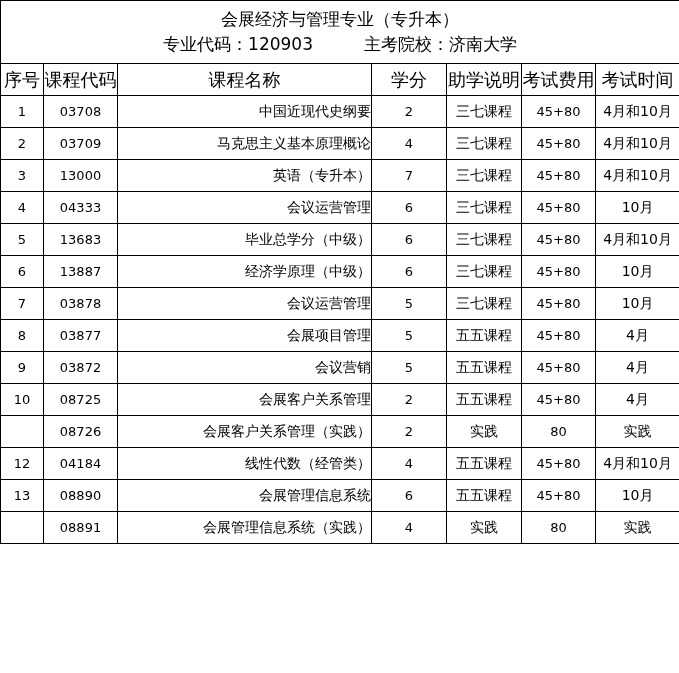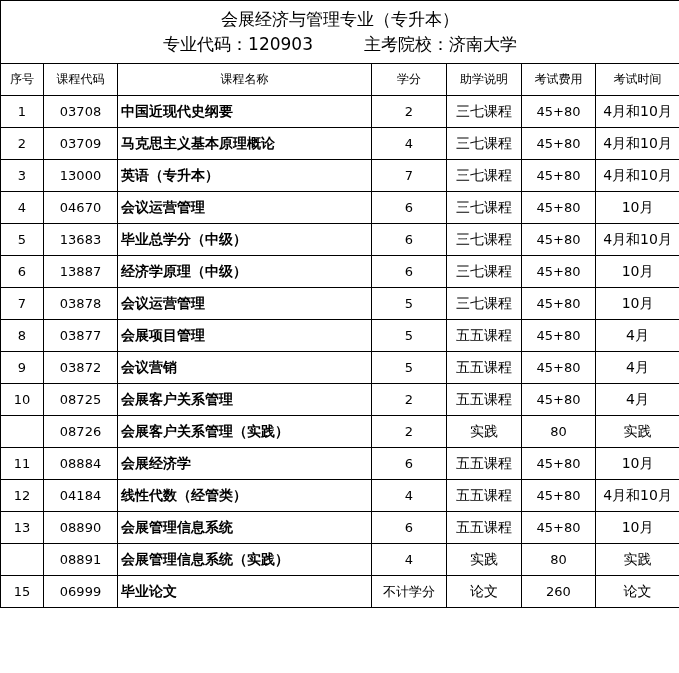--- a/index.html
+++ b/index.html
@@ -1,24 +1,24 @@
 <!DOCTYPE html>
 <html><head>
 <meta charset="utf-8">
 <style>
   html, body { margin:0; padding:0; background:#ffffff; }
   body { width:679px; height:673px; overflow:hidden; font-family:"DejaVu Sans", "Liberation Sans", sans-serif; color:#000; }
   .wrap { position:relative; width:679px; height:633px; }
   table { border-collapse:collapse; table-layout:fixed; width:679px; position:absolute; left:0; top:0; }
   td { border:1px solid #000; padding:0; font-size:14px; text-align:center; vertical-align:middle; height:31px; white-space:nowrap; overflow:hidden; }
-  td.name { text-align:left; padding-left:3px;font-weight:bold; }
+  td.name { text-align:right; padding-left:3px; }
   td.num { font-family:"DejaVu Sans", sans-serif; font-size:13px; }
   tr.title td { height:62px; font-size:17px; line-height:25px; }
   .t1, .t2 { display:block; }
-  tr.head td { font-size:12px; }
+  tr.head td { font-size:18px; }
 </style>
 </head>
 <body>
 
 <div class="wrap">
 <table>
   <colgroup>
     <col style="width:43px">
     <col style="width:74px">
     <col style="width:254px">
@@ -65,21 +65,21 @@
           <td class="num">3</td>
           <td class="num">13000</td>
           <td class="name">英语（专升本）</td>
           <td class="num">7</td>
           <td>三七课程</td>
           <td class="num">45+80</td>
           <td>4月和10月</td>
         </tr>
         <tr>
           <td class="num">4</td>
-          <td class="num">04670</td>
+          <td class="num">04333</td>
           <td class="name">会议运营管理</td>
           <td class="num">6</td>
           <td>三七课程</td>
           <td class="num">45+80</td>
           <td>10月</td>
         </tr>
         <tr>
           <td class="num">5</td>
           <td class="num">13683</td>
           <td class="name">毕业总学分（中级）</td>
@@ -136,29 +136,20 @@
         <tr>
           <td class="num"></td>
           <td class="num">08726</td>
           <td class="name">会展客户关系管理（实践）</td>
           <td class="num">2</td>
           <td>实践</td>
           <td class="num">80</td>
           <td>实践</td>
         </tr>
         <tr>
-          <td class="num">11</td>
-          <td class="num">08884</td>
-          <td class="name">会展经济学</td>
-          <td class="num">6</td>
-          <td>五五课程</td>
-          <td class="num">45+80</td>
-          <td>10月</td>
-        </tr>
-        <tr>
           <td class="num">12</td>
           <td class="num">04184</td>
           <td class="name">线性代数（经管类）</td>
           <td class="num">4</td>
           <td>五五课程</td>
           <td class="num">45+80</td>
           <td>4月和10月</td>
         </tr>
         <tr>
           <td class="num">13</td>
@@ -171,24 +162,15 @@
         </tr>
         <tr>
           <td class="num"></td>
           <td class="num">08891</td>
           <td class="name">会展管理信息系统（实践）</td>
           <td class="num">4</td>
           <td>实践</td>
           <td class="num">80</td>
           <td>实践</td>
         </tr>
-        <tr>
-          <td class="num">15</td>
-          <td class="num">06999</td>
-          <td class="name">毕业论文</td>
-          <td class="num">不计学分</td>
-          <td>论文</td>
-          <td class="num">260</td>
-          <td>论文</td>
-        </tr>
       </tbody>
 </table>
 </div>
 
 </body></html>

